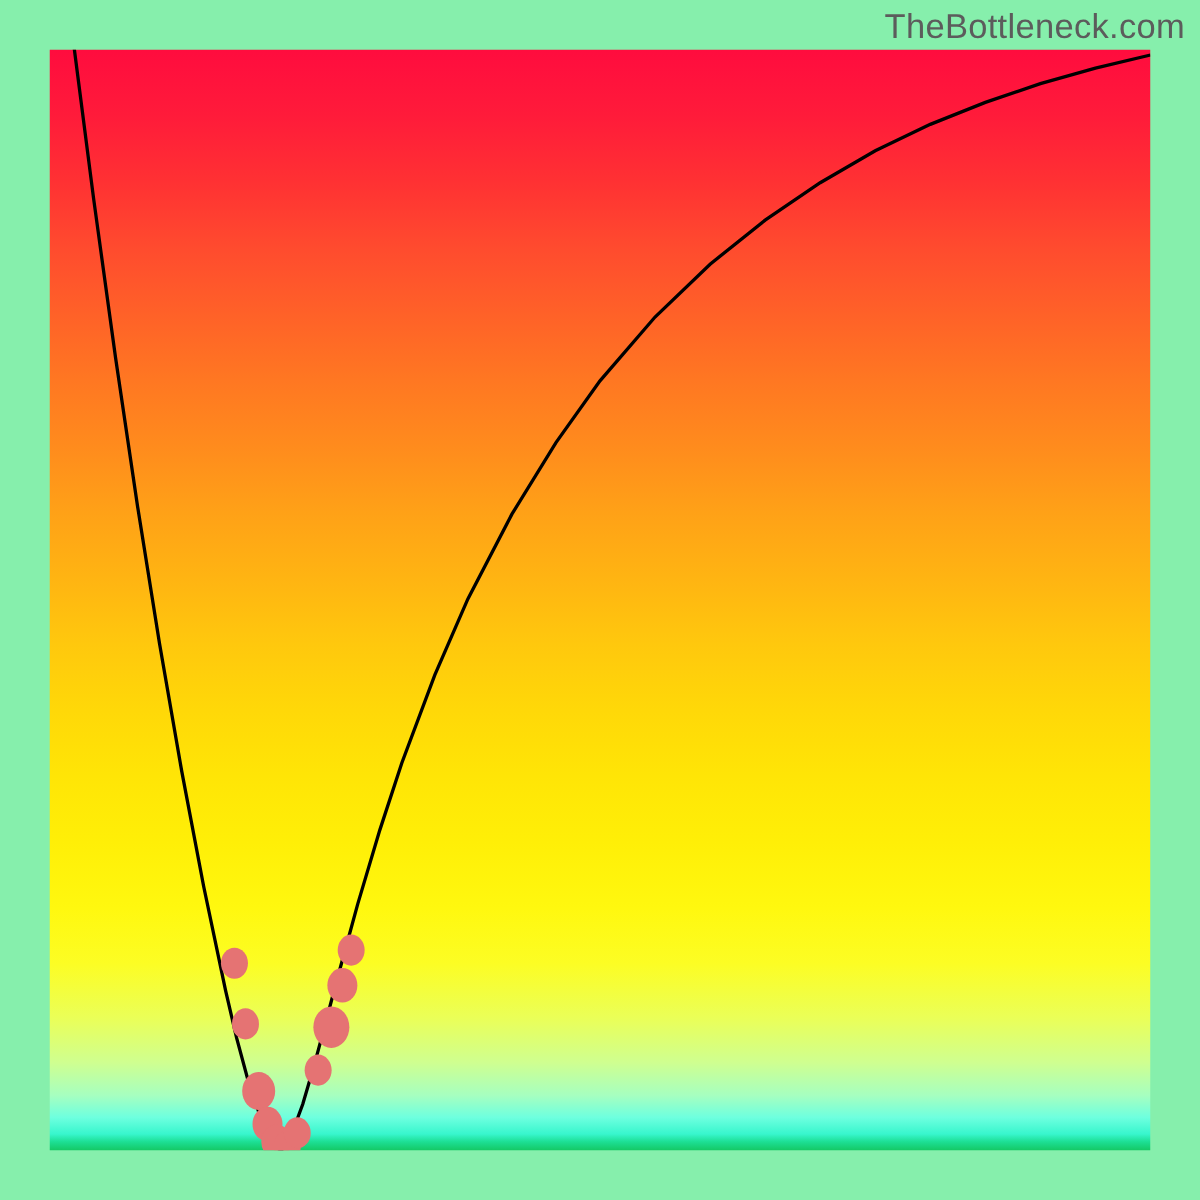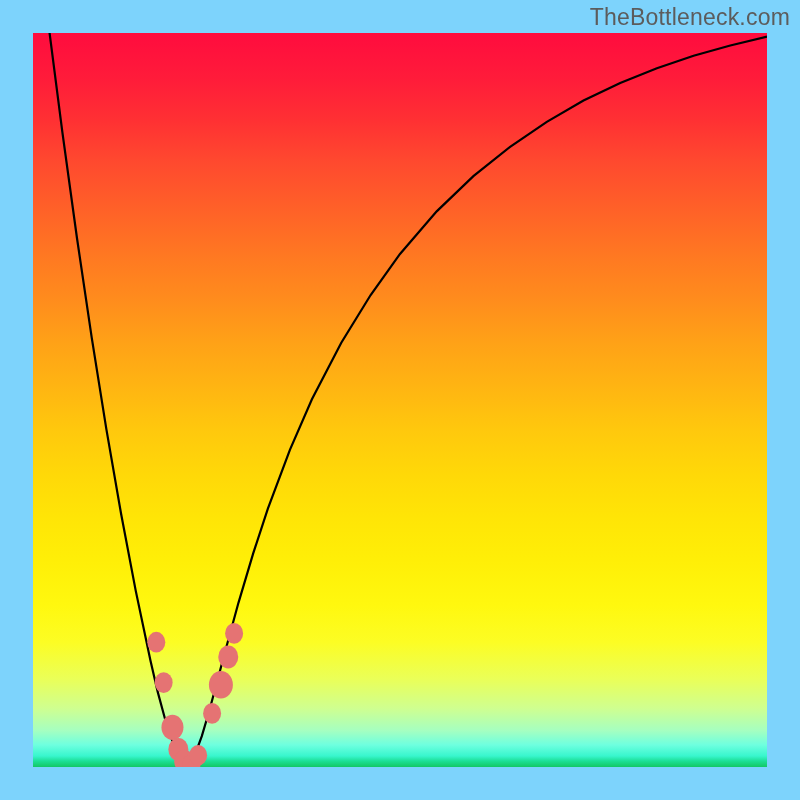--- a/index.html
+++ b/index.html
@@ -1,16 +1,16 @@
 <!DOCTYPE html>
 <html><head>
 <meta charset="utf-8">
 <style>
 html,body{margin:0;padding:0;width:800px;height:800px;overflow:hidden;background:#000;font-family:Arial,Helvetica,sans-serif}
-.frame{position:absolute;inset:0;background:#7dd3fc}
+.frame{position:absolute;inset:0;background:#86efac}
 .plot{position:absolute;left:33px;top:33px;width:734px;height:734px;overflow:hidden}
 .grad{position:absolute;inset:0;background:linear-gradient(to bottom,
   #ff0c3e 0%,
   #ff1b3a 6%,
   #ff3133 12%,
   #ff4b2e 18%,
   #ff6128 24%,
   #ff7722 30%,
   #ff8b1d 36%,
   #ffa117 42%,

